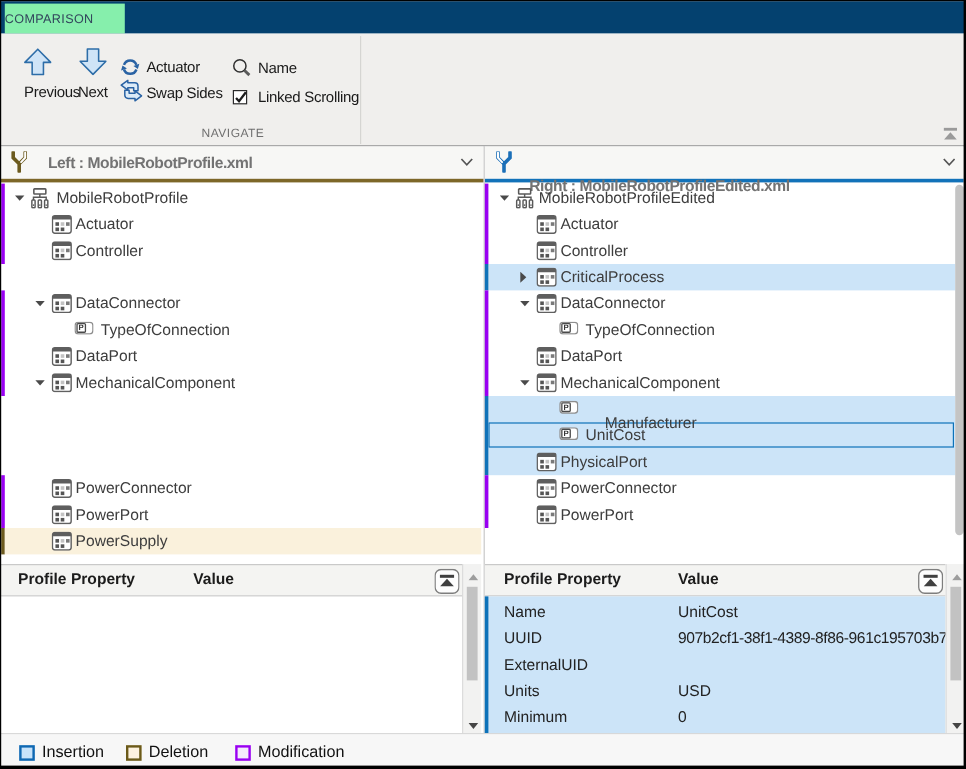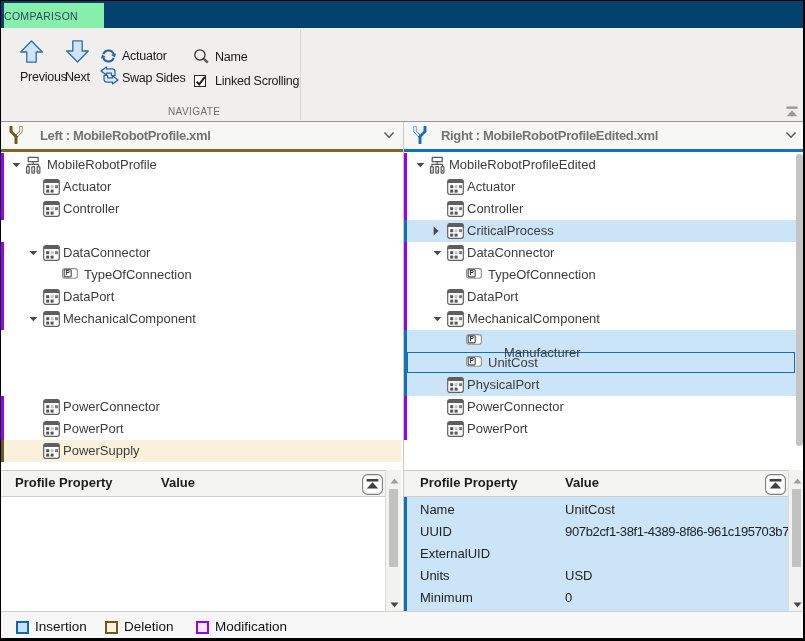--- a/index.html
+++ b/index.html
@@ -95,21 +95,21 @@
       <path d="M1.5 1.5 L6 6.3 L10.5 1.5" fill="none" stroke="#555" stroke-width="1.4"></path>
     </svg>
   </div>
   <div class="abs" style="left:412px;top:126px;">
     <svg width="16" height="18" viewBox="0 0 16 18">
       <path d="M13 1 V5.5 L8 10.5 V17" fill="none" stroke="#1b6fb8" stroke-width="3" stroke-linecap="round"></path>
       <path d="M3 1 V5.5 L7.4 9.9" fill="none" stroke="#1b6fb8" stroke-width="3" stroke-linecap="round"></path>
       <path d="M3 1.2 V5.4 L6.4 9.1" fill="none" stroke="#fff" stroke-width="1.7" stroke-linecap="round"></path>
     </svg>
   </div>
-  <div class="hdrtext" style="left:441px;">Right : MobileRobotProfileEdited.xml</div>
+  <div class="hdrtext" style="left:441px;margin-top:19px;">Right : MobileRobotProfileEdited.xml</div>
   <div class="abs" style="left:785px;top:131px;">
     <svg width="12" height="8" viewBox="0 0 12 8">
       <path d="M1.5 1.5 L6 6.3 L10.5 1.5" fill="none" stroke="#555" stroke-width="1.4"></path>
     </svg>
   </div>
 
   <div class="abs" style="left:403px;top:122px;width:1px;height:489px;background:#c9c9c9;"></div>
 
   <div class="bar" style="left:1px;top:153px;height:67px;background:#9900f2;"></div>
   <div class="bar" style="left:1px;top:242px;height:88px;background:#9900f2;"></div>

